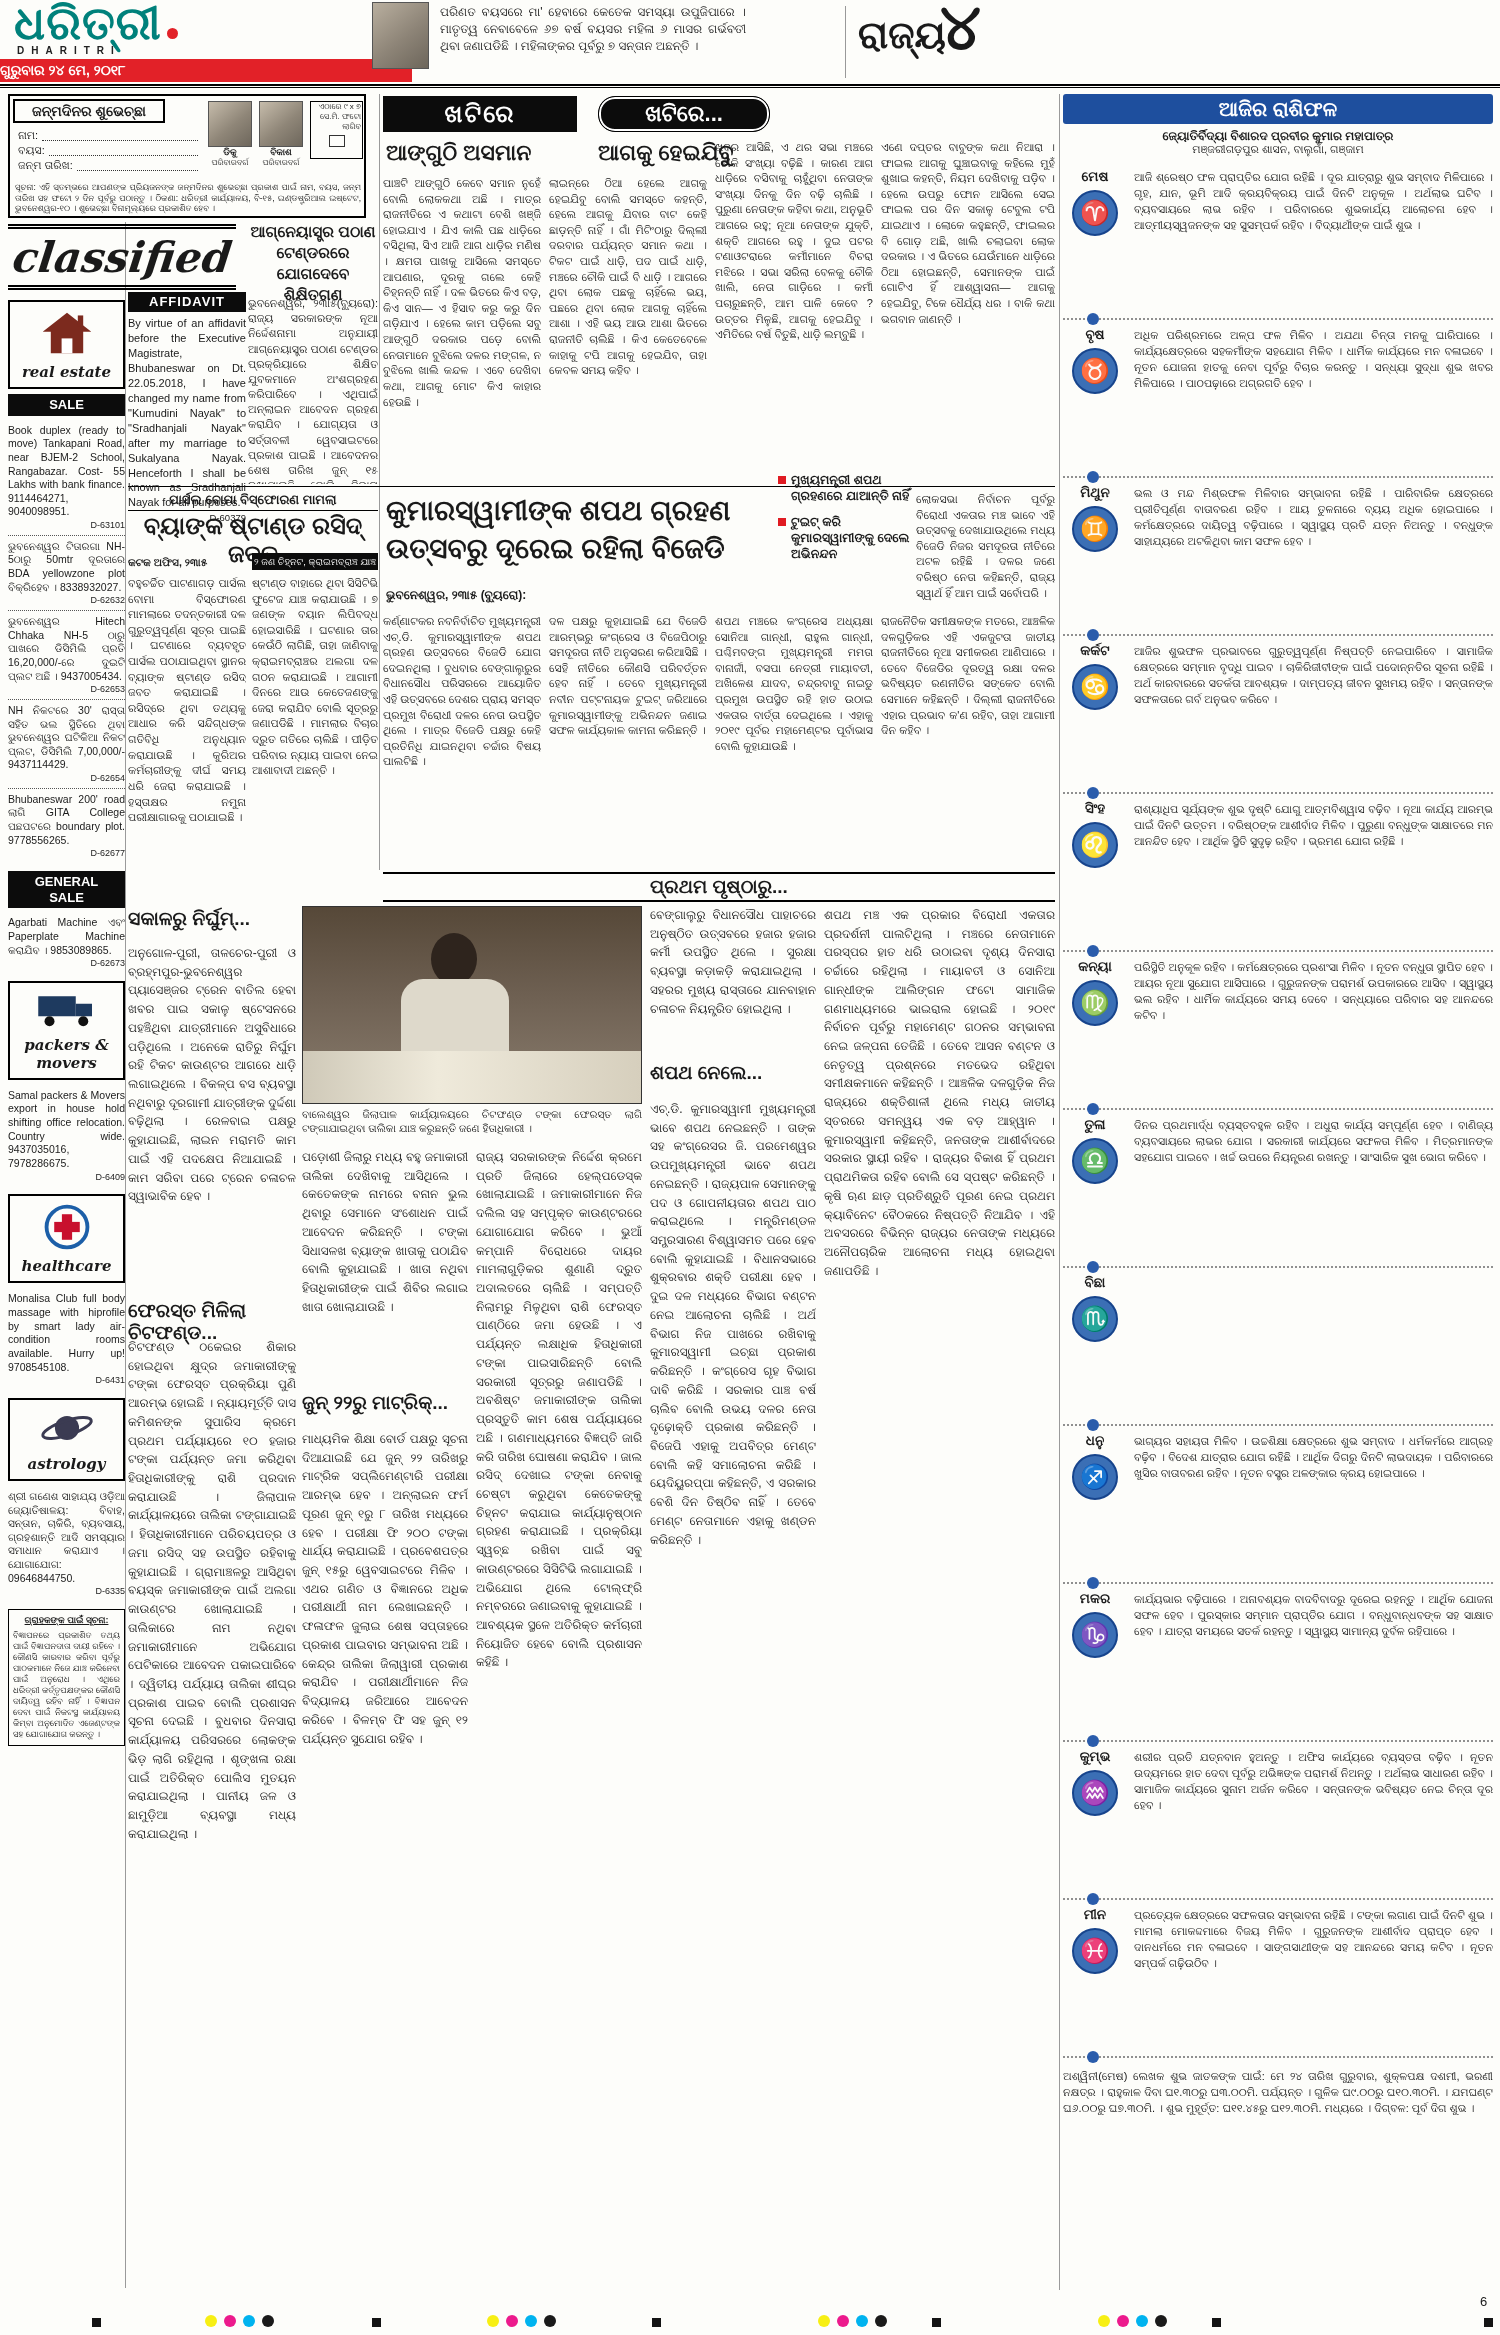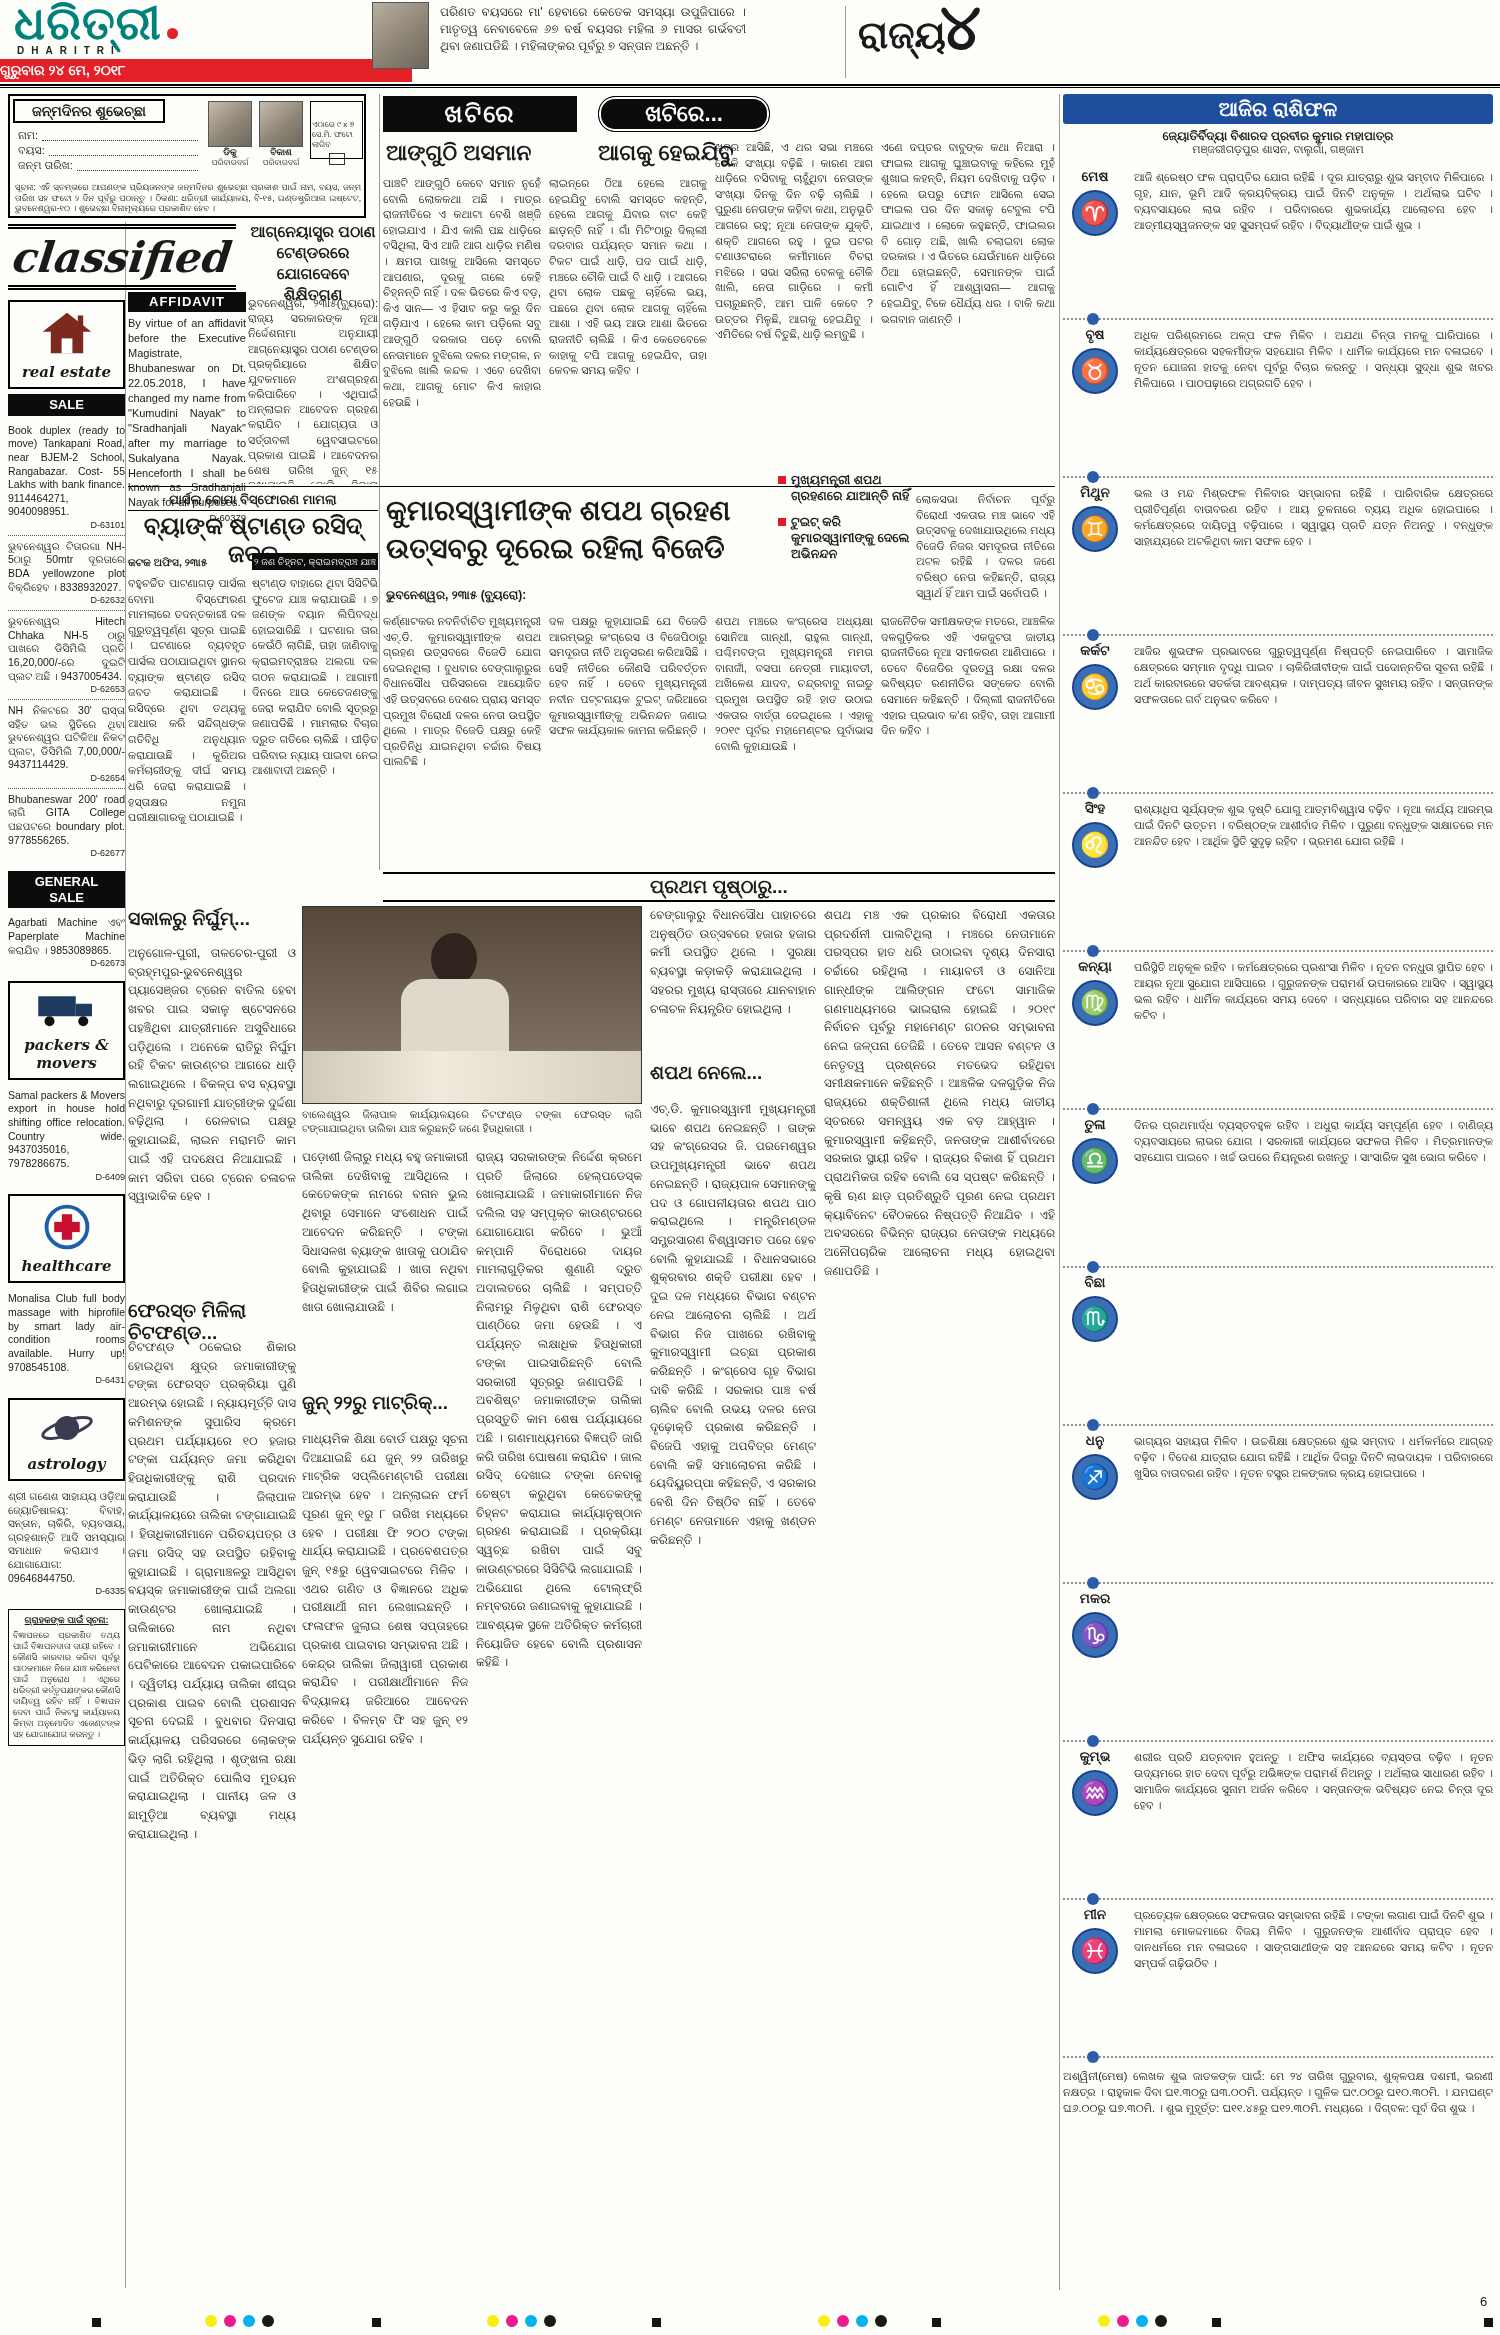--- a/index.html
+++ b/index.html
@@ -31,21 +31,21 @@
   
   .bd-widget { position:absolute; left:8px; top:94px; width:358px; height:124px; border:2px solid #000; }
   .bd-title { position:absolute; left:3px; top:3px; width:152px; height:24px; border:2px solid #000; font-size:14px; font-weight:bold; text-align:center; line-height:21px; }
   .bd-fields { position:absolute; left:8px; top:33px; width:182px; }
   .bd-field { display:flex; height:15px; font-size:11px; }
   .bd-dots { flex:1; border-bottom:1px dotted #333; margin:0 2px 3px 4px; }
   .bd-photos { position:absolute; left:198px; top:5px; display:flex; gap:7px; }
   .bd-photo { width:44px; height:46px; border:1px solid #555; background:linear-gradient(140deg,#c6bcab,#8f8678 55%,#6e675c); }
   .bd-pname { font-size:9px; font-weight:bold; text-align:center; }
   .bd-psub { font-size:8px; text-align:center; }
-  .bd-spec { position:absolute; left:300px; top:5px; width:53px; height:58px; border:1px solid #000; font-size:8px; text-align:left; padding:18px 1px; line-height:1.25; }
+  .bd-spec { position:absolute; left:300px; top:5px; width:53px; height:58px; border:1px solid #000; font-size:8px; text-align:right; padding:0 1px; line-height:1.25; }
   .bd-spec .frame { display:block; width:16px; height:12px; border:1px solid #333; margin:3px auto 0; }
   .bd-note { position:absolute; left:5px; top:86px; width:346px; font-size:8.5px; line-height:1.25; text-align:justify; }
 
   
   .kh-box1 { position:absolute; left:383px; top:96px; width:194px; height:36px; background:#0c0c0c; color:#fff; font-size:24px; font-weight:bold; text-align:center; line-height:36px; letter-spacing:2px; }
   .kh-box2 { position:absolute; left:598px; top:96px; width:172px; height:36px; background:#0c0c0c; color:#fff; font-size:22px; font-weight:bold; text-align:center; line-height:34px; border-radius:17px; box-shadow: inset 0 0 0 2px #fff; border:1.5px solid #000; }
   .kh-h1 { position:absolute; left:386px; top:140px; width:190px; font-size:22px; font-weight:bold; }
   .kh-h2 { position:absolute; left:598px; top:140px; width:190px; font-size:22px; font-weight:bold; }
   .newscol { position:absolute; text-align:justify; font-size:11px; line-height:1.42; overflow:hidden; }
   .kh-c1 { left:383px; top:176px; width:158px; height:306px; }
@@ -446,20 +446,21 @@
             <div class="hs-circle"><span>♐</span></div>
           </div>
           <div class="hs-text">ଭାଗ୍ୟର ସହାୟତା ମିଳିବ । ଉଚ୍ଚଶିକ୍ଷା କ୍ଷେତ୍ରରେ ଶୁଭ ସମ୍ବାଦ । ଧର୍ମକର୍ମରେ ଆଗ୍ରହ ବଢ଼ିବ । ବିଦେଶ ଯାତ୍ରାର ଯୋଗ ରହିଛି । ଆର୍ଥିକ ଦିଗରୁ ଦିନଟି ଲାଭଦାୟକ । ପରିବାରରେ ଖୁସିର ବାତାବରଣ ରହିବ । ନୂତନ ବସ୍ତ୍ର ଅଳଙ୍କାର କ୍ରୟ ହୋଇପାରେ ।</div>
         </div>
 
         <div class="hs-entry">
           <div class="hs-rail">
             <div class="hs-name">ମକର</div>
             <div class="hs-circle"><span>♑</span></div>
           </div>
+          <div class="hs-text">କାର୍ଯ୍ୟଭାର ବଢ଼ିପାରେ । ଅନାବଶ୍ୟକ ବାଦବିବାଦରୁ ଦୂରେଇ ରହନ୍ତୁ । ଆର୍ଥିକ ଯୋଜନା ସଫଳ ହେବ । ପୁରସ୍କାର ସମ୍ମାନ ପ୍ରାପ୍ତିର ଯୋଗ । ବନ୍ଧୁବାନ୍ଧବଙ୍କ ସହ ସାକ୍ଷାତ ହେବ । ଯାତ୍ରା ସମୟରେ ସତର୍କ ରହନ୍ତୁ । ସ୍ୱାସ୍ଥ୍ୟ ସାମାନ୍ୟ ଦୁର୍ବଳ ରହିପାରେ ।</div>
         </div>
 
         <div class="hs-entry">
           <div class="hs-rail">
             <div class="hs-name">କୁମ୍ଭ</div>
             <div class="hs-circle"><span>♒</span></div>
           </div>
           <div class="hs-text">ଶରୀର ପ୍ରତି ଯତ୍ନବାନ ହୁଅନ୍ତୁ । ଅଫିସ କାର୍ଯ୍ୟରେ ବ୍ୟସ୍ତତା ବଢ଼ିବ । ନୂତନ ଉଦ୍ୟମରେ ହାତ ଦେବା ପୂର୍ବରୁ ଅଭିଜ୍ଞଙ୍କ ପରାମର୍ଶ ନିଅନ୍ତୁ । ଅର୍ଥଲାଭ ସାଧାରଣ ରହିବ । ସାମାଜିକ କାର୍ଯ୍ୟରେ ସୁନାମ ଅର୍ଜନ କରିବେ । ସନ୍ତାନଙ୍କ ଭବିଷ୍ୟତ ନେଇ ଚିନ୍ତା ଦୂର ହେବ ।</div>
         </div>
 

